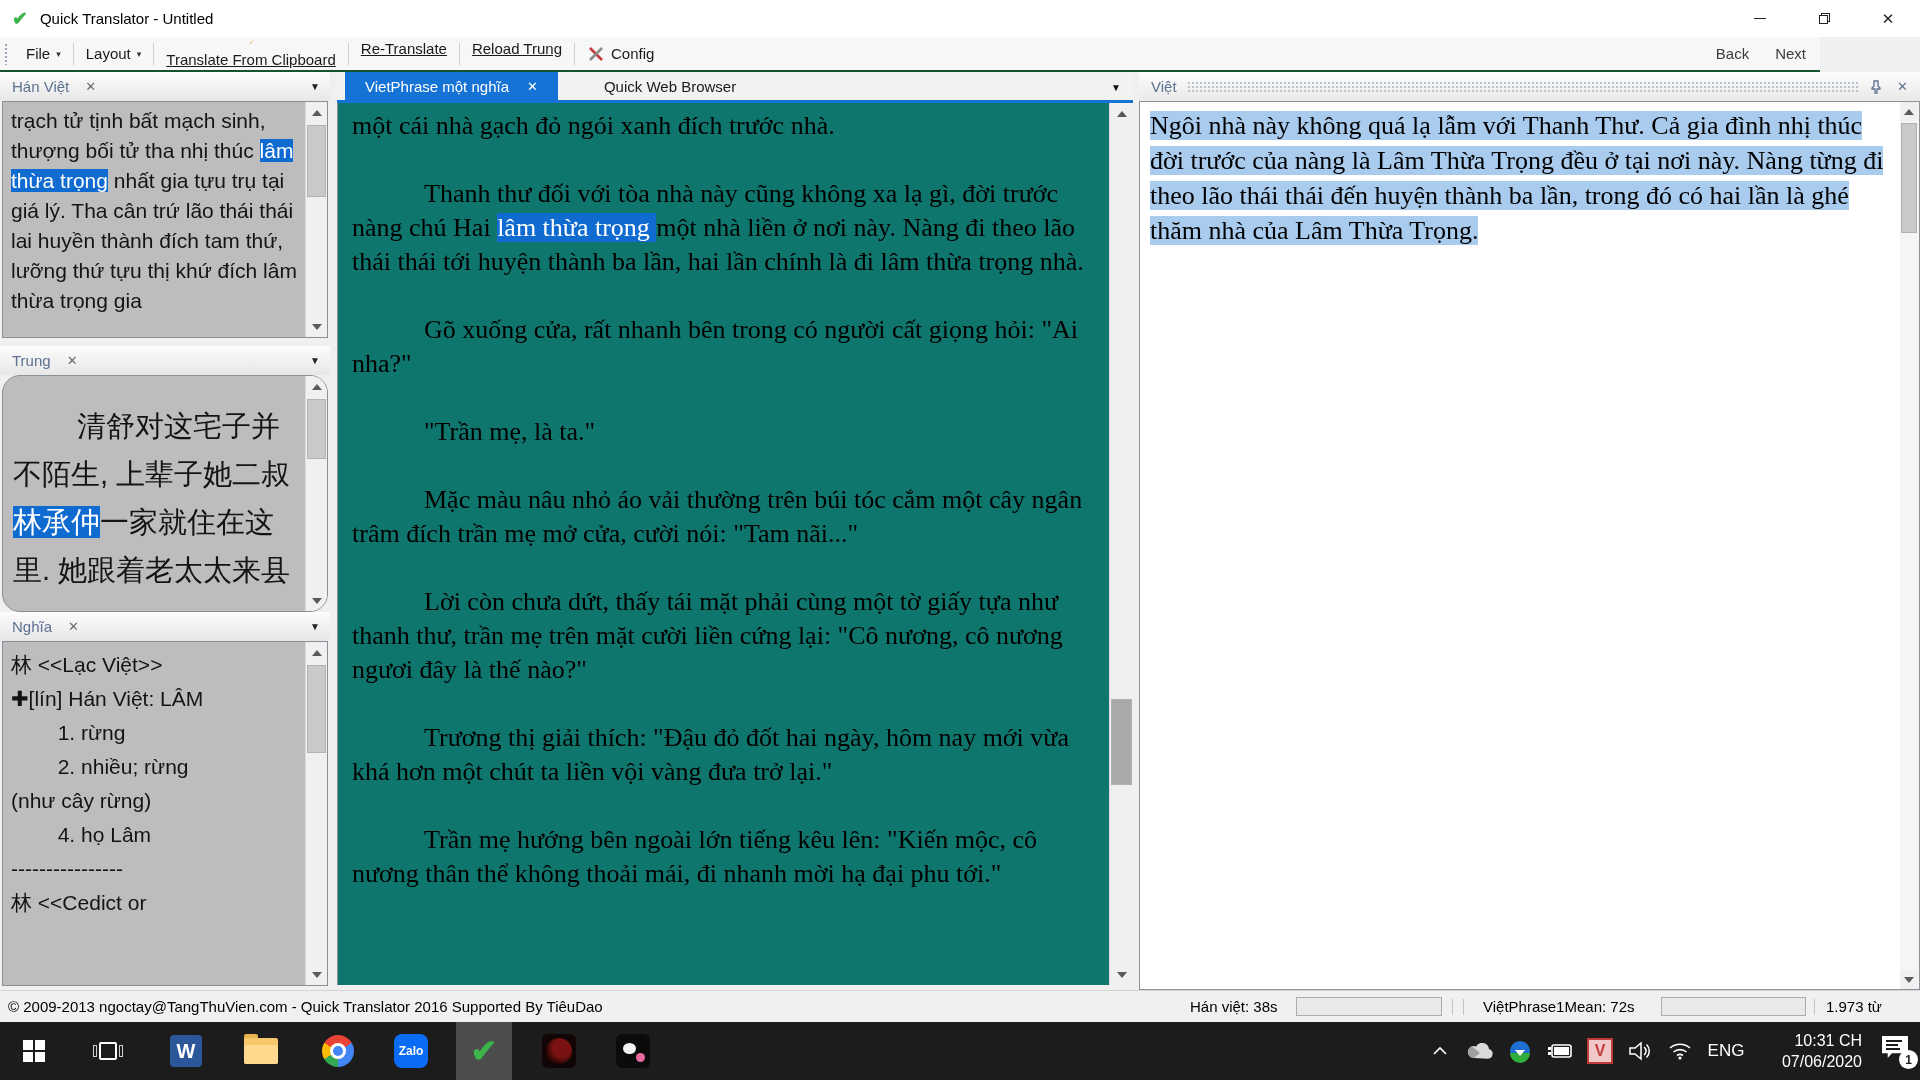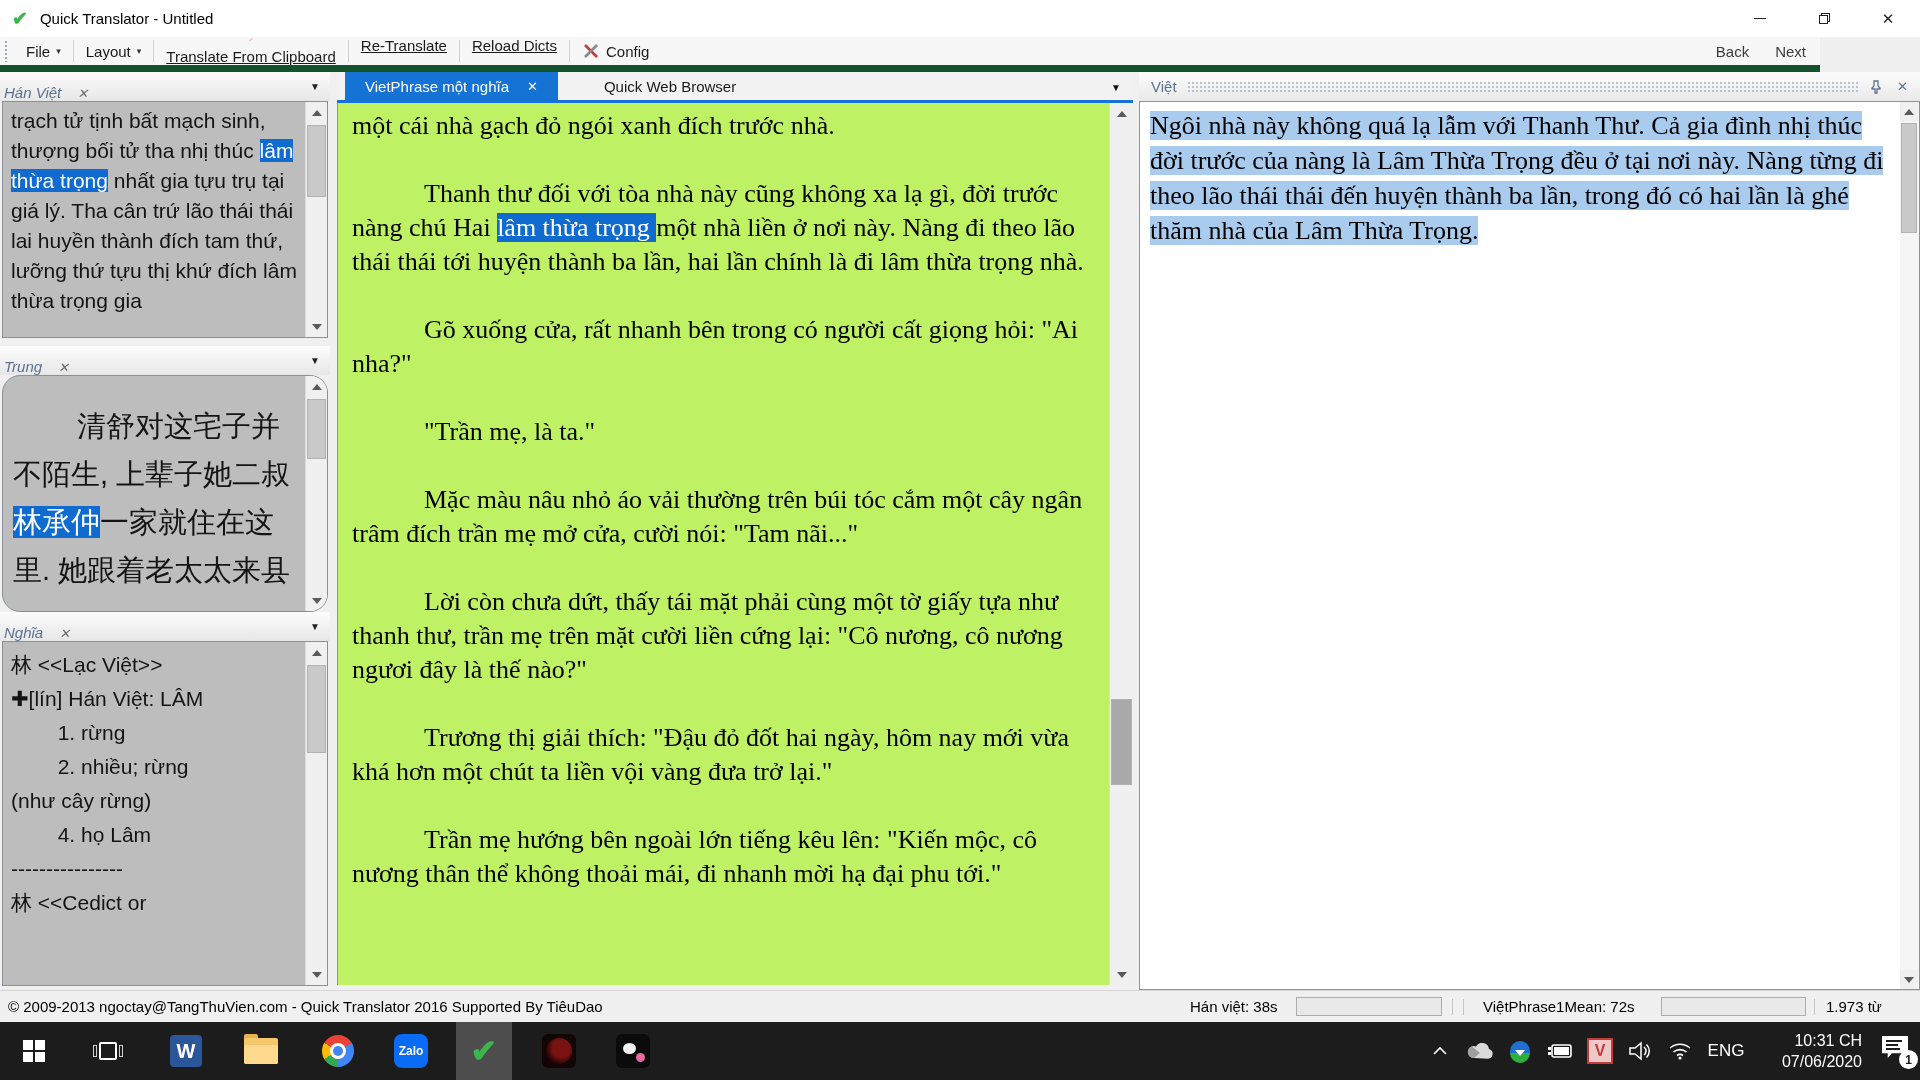--- a/index.html
+++ b/index.html
@@ -12,31 +12,31 @@
   .app-check { color:#3cb54a; font-size:19px; font-weight:bold; margin-left:12px; }
   .title-text { font-size:15px; color:#000; margin-left:12px; }
   .win-controls { position:absolute; right:0; top:0; height:37px; display:flex; }
   .win-btn { width:64px; height:37px; display:flex; align-items:center; justify-content:center; color:#222; font-size:15px; }
   .min-glyph { width:12px; height:1.5px; background:#222; display:block; }
   .restore-glyph { position:relative; width:11px; height:11px; }
   .restore-glyph .r1 { position:absolute; right:0; top:0; width:9px; height:9px; border:1.2px solid #222; background:#fff; }
   .restore-glyph .r2 { position:absolute; left:0; bottom:0; width:9px; height:9px; border:1.2px solid #222; background:#fff; }
 
   
-  .toolbar { position:absolute; left:0; top:37px; width:1820px; height:35px; background:#f7f7f7; border-bottom:7px solid #14532d; display:flex; align-items:center; font-size:15px; color:#1a1a1a; }
+  .toolbar { position:absolute; left:0; top:37px; width:1820px; height:35px; background:#f7f7f7; border-bottom:2px solid #14532d; display:flex; align-items:center; font-size:15px; color:#1a1a1a; }
   .grip { width:4px; height:22px; margin:0 8px 0 4px; background-image:radial-gradient(#9aa7b8 1px, transparent 1.2px); background-size:4px 4px; }
   .tb-item { display:flex; align-items:center; gap:6px; padding:0 10px; height:28px; cursor:default; }
   .tb-item.ul { text-decoration:underline;flex-direction:column; }
   .tb-sep { width:1px; height:22px; background:#d0d0d0; margin:0 2px; }
   .caret { font-size:9px; color:#333; }
   .tb-right { position:absolute; right:14px; display:flex; gap:26px; color:#3c3c3c; }
 
   
   .ph { position:absolute; height:29px; background:linear-gradient(#fcfcfc,#e7e7e7); display:flex; align-items:center; font-size:15px; color:#5d7292; }
-  .ph .tab { display:flex; align-items:flex-end; gap:16px; padding:0 4px; height:100%;font-style:italic; }
+  .ph .tab { display:flex; align-items:center; gap:16px; padding:0 12px; height:100%; }
   .ph .x { color:#6b6b6b; font-size:13px; }
   .ph .dd { position:absolute; right:10px; color:#222; font-size:10px; }
   .pbox { position:absolute; background:#bdbdbd; border:1px solid #888f98; overflow:hidden; }
 
   
   .vscroll { position:absolute; top:0; right:0; bottom:0; width:22px; background:#f0f0f0; border-left:1px solid #dcdcdc; }
   .sb-btn { position:absolute; left:0; width:21px; height:21px; display:flex; align-items:center; justify-content:center; background:#f0f0f0; }
   .sb-btn.up { top:0; } .sb-btn.down { bottom:0; }
   .tri-up { width:0; height:0; border-left:5px solid transparent; border-right:5px solid transparent; border-bottom:6px solid #5a5a5a; }
   .tri-down { width:0; height:0; border-left:5px solid transparent; border-right:5px solid transparent; border-top:6px solid #5a5a5a; }
@@ -52,21 +52,21 @@
   .nghia-text { position:absolute; left:8px; top:6px; right:28px; font-size:21px; line-height:34px; color:#141414; white-space:pre-wrap; }
 
   
   .ctab-strip { position:absolute; left:337px; top:72px; width:796px; height:31px; background:#f2f2f2; border-bottom:3px solid #1573d6; display:flex; }
   .ctab { display:flex; align-items:center; gap:18px; padding:0 20px; font-size:15px; }
   .ctab.active { background:#1573d6; color:#fff; margin-left:8px; }
   .ctab.active .x { color:#fff; }
   .ctab.inactive { color:#1a1a1a; padding:0 46px; }
   .ctab .x { font-size:13px; }
   .ctab-dd { position:absolute; right:12px; top:10px; font-size:10px; color:#111; }
-  .cbody { position:absolute; left:337px; top:103px; width:796px; height:882px; background:#bef264; border-left:1px solid #909090; overflow:hidden; }
+  .cbody { position:absolute; left:337px; top:103px; width:796px; height:882px; background:#0f766e; border-left:1px solid #909090; overflow:hidden; }
   .ctext { position:absolute; left:14px; top:6px; right:44px; font-family:"Liberation Serif","DejaVu Serif",serif; font-size:26px; line-height:34px; color:#000; }
   .ctext p { margin:0 0 34px 0; }
   .ctext p.ind { text-indent:72px; }
 
   
   .rheader { position:absolute; left:1139px; top:72px; width:781px; height:29px; background:linear-gradient(#fcfcfc,#e9e9e9); display:flex; align-items:center; font-size:15px; color:#5d7292; }
   .rheader .lbl { margin-left:12px; margin-right:10px; }
   .dots { flex:1; height:11px; background-image:radial-gradient(#b9c3cd 1px, transparent 1.3px); background-size:4px 4px; margin-right:10px; }
   .rheader .pin { margin-right:14px; }
   .rheader .x { margin-right:12px; color:#5d7292; font-size:13px; }
@@ -164,21 +164,21 @@
           <circle cx="11" cy="1.8" r="1.1" fill="#f2b32a"></circle>
         </svg>
       <span>Translate From Clipboard</span>
     </div>
     <div class="tb-sep"></div>
     <div class="tb-item ul">
         <span>Re-Translate</span>
       </div>
     <div class="tb-sep"></div>
     <div class="tb-item ul">
-        <span>Reload Dicts</span>
+        <span>Reload Trung</span>
       </div>
     <div class="tb-sep"></div>
     <div class="tb-item">
       <svg width="18" height="18" viewBox="0 0 18 18">
           <line x1="3" y1="3" x2="15" y2="15" stroke="#c23b3b" stroke-width="2.6"></line>
           <line x1="15" y1="3" x2="3" y2="15" stroke="#8a8a8a" stroke-width="2.6"></line>
         </svg>
       <span>Config</span>
     </div>
     <div class="tb-right">

